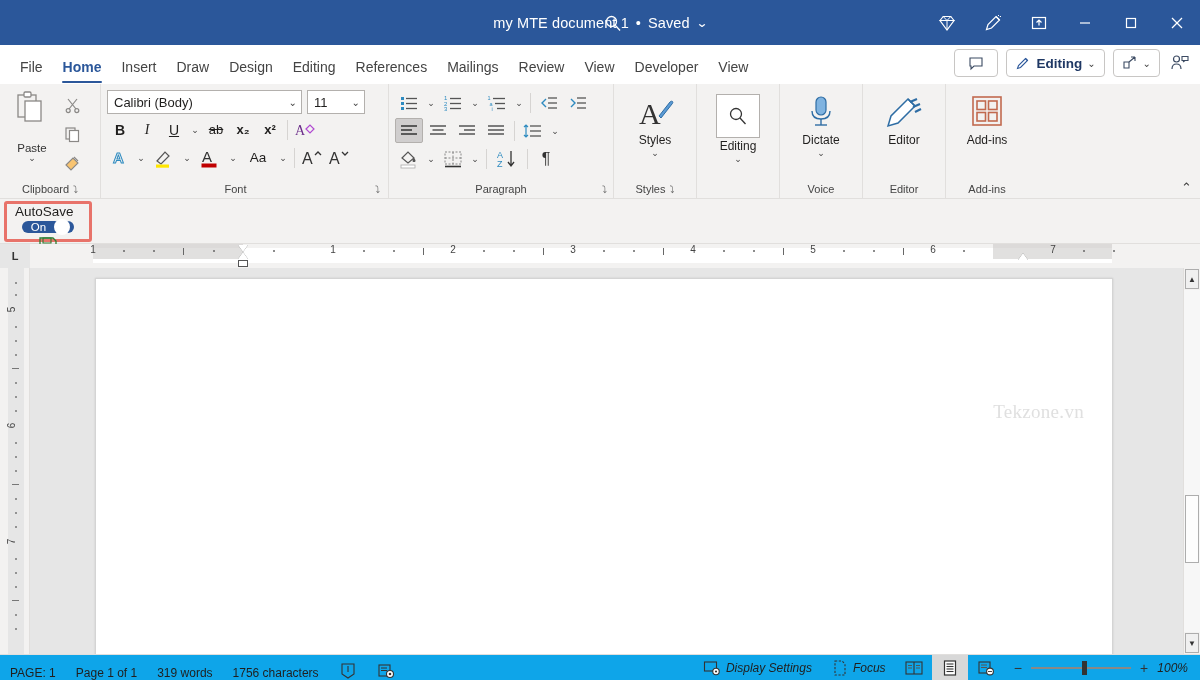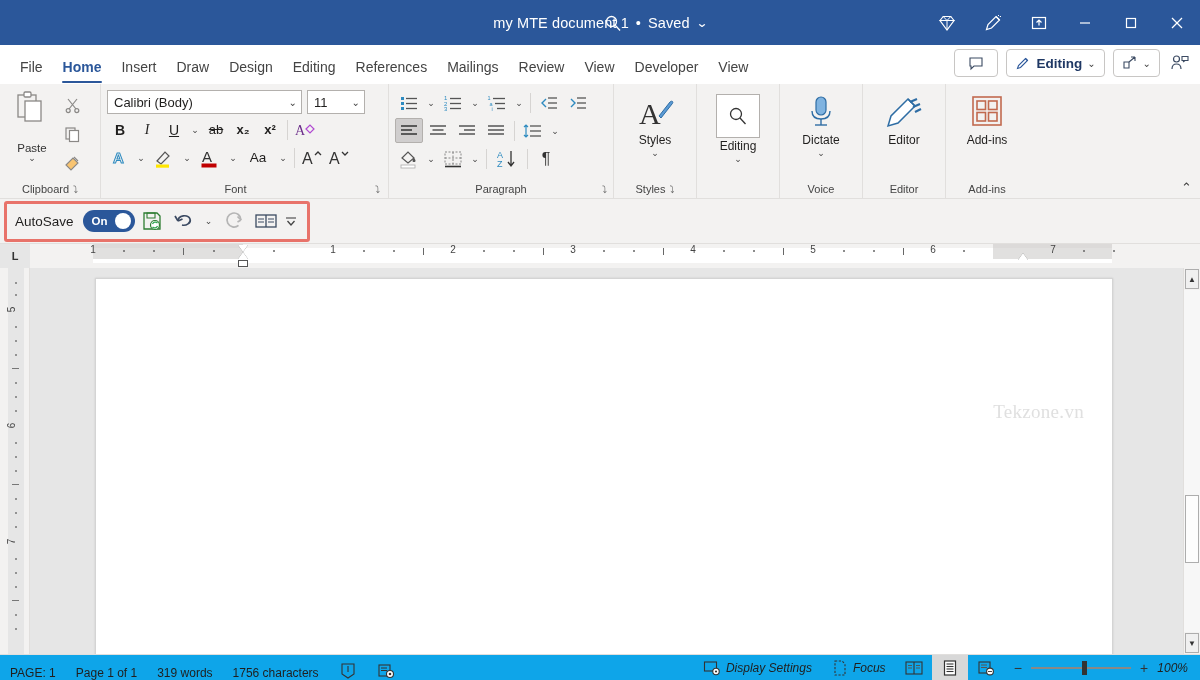--- a/index.html
+++ b/index.html
@@ -130,28 +130,28 @@
     position: absolute; right: 8px; bottom: 3px; font-size: 13px; color: #444;
   }
 
   
   .qat-wrap {
     height: 45px; background: #f3f2f1; flex: none; display: flex; align-items: center;
     position: relative; border-bottom: 1px solid #e1dfdd;
   }
   .qat {
     margin-left: 4px; height: 41px; display: flex; align-items: center; gap: 2px;
-    border: 3px solid #e8736a; border-radius: 3px; padding: 0 8px 0 8px; background: #f3f2f1;
+    border: 3px solid #e8736a; border-radius: 3px; padding: 0 8px 0 8px; background: #f3f2f1; flex-direction: column;
   }
   .qat-label { font-size: 13.5px; color: #201f1e; margin-right: 7px; }
   .toggle {
     width: 52px; height: 22px; border-radius: 11px; background: #2b579a;
     display: flex; align-items: center; padding: 0 3px; position: relative;
   }
-  .toggle .tt { font-size: 11.5px; color: #fff; font-weight: bold; margin-left: 6px; }
+  .toggle .tt { font-size: 11.5px; color: #fff; font-weight: normal; margin-left: 6px; }
   .toggle .knob {
     width: 16px; height: 16px; border-radius: 50%; background: #fff;
     position: absolute; right: 4px;
   }
   .qbtn { width: 30px; height: 30px; display: flex; align-items: center; justify-content: center; }
   .qcaret { width: 16px; height: 30px; display: flex; align-items: center; justify-content: center; font-size: 9px; color: #444; }
 
   
   .ruler-row { height: 24px; background: #f3f2f1; flex: none; display: flex; align-items: stretch; position: relative; }
   .tabstop {

